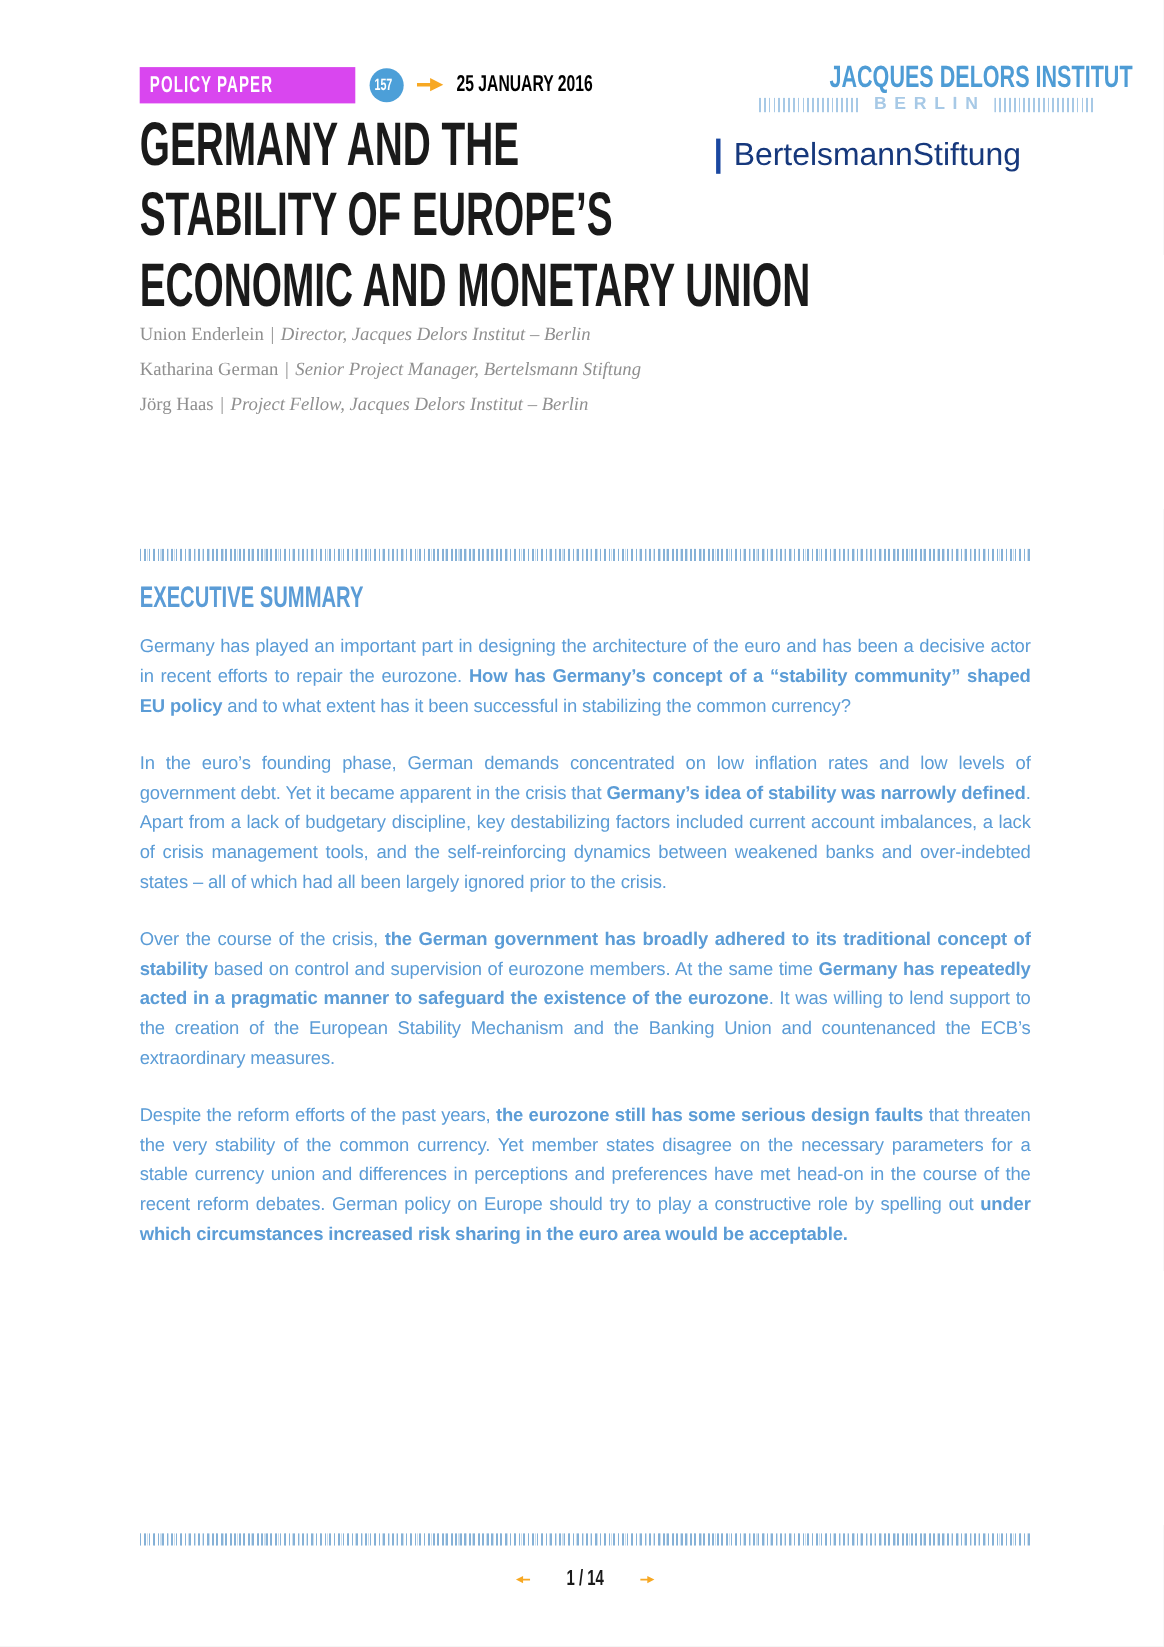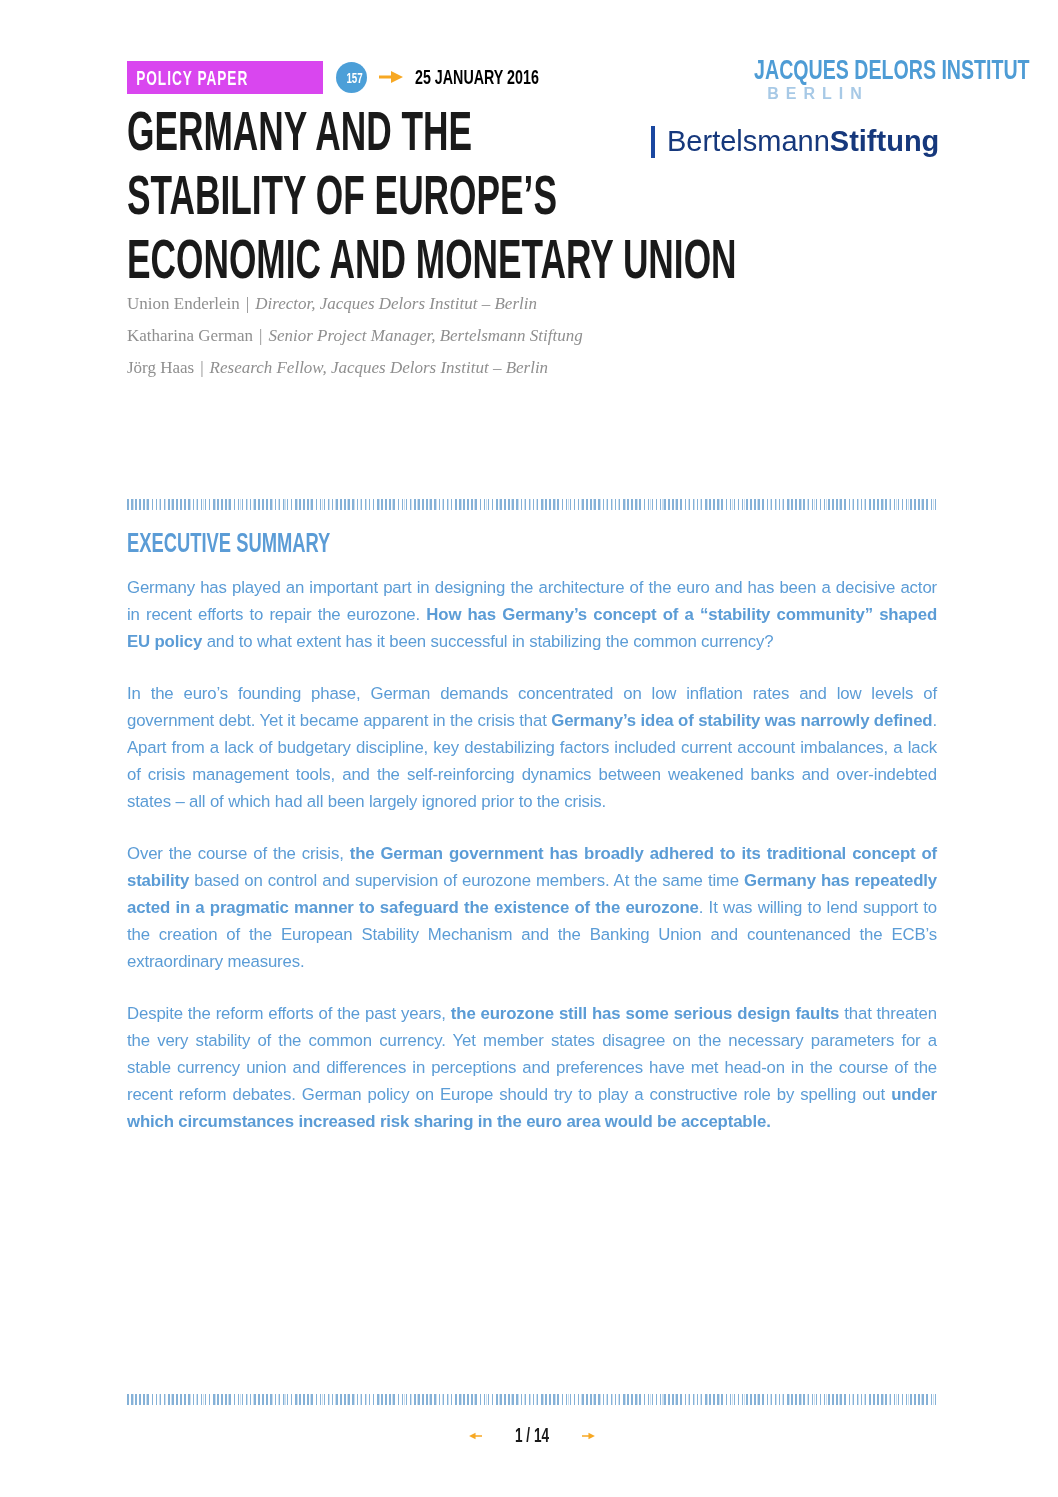--- a/index.html
+++ b/index.html
@@ -16,41 +16,41 @@
   
   .badge-row { position:absolute; left:127px; top:60px; display:flex; align-items:center; height:34px; }
   .pp-badge {
     background:#d946ef; color:#ffffff; height:33px; line-height:33px;
     padding:0 4px; font-weight:bold; font-size:21px;
   }
   .pp-badge .condensed { letter-spacing:1.5px; padding:0 8px; }
   .issue-circle {
     width:31px; height:31px; border-radius:50%;
     background:#4C9FD8; color:#fff;
-    display:flex; align-items:center; justify-content:flex-end;
+    display:flex; align-items:center; justify-content:flex-start;
     font-weight:bold; font-size:15px; margin-left:13px;
   }
   .arrow-svg { margin-left:12px; display:block; }
   .date-label { color:#000000; font-weight:bold; font-size:21px; margin-left:10px; }
 
   
   .logos { position:absolute; right:62px; top:56px; width:360px; text-align:right; }
   .jdi-line1 { color:#4E9CD5; font-weight:bold; font-size:28px; line-height:28px; }
   .jdi-line1 .condensed, .heading-blue .condensed, .date-label .condensed,
   .pagination .condensed { transform: scaleX(0.68); }
   .jdi-line1 .condensed { transform-origin:100% 50%; transform: scaleX(0.70); }
-  .jdi-line2 { margin-top:3px; height:16px; display:flex; align-items:center; justify-content:flex-end;flex-direction:column; }
+  .jdi-line2 { margin-top:3px; height:16px; display:flex; align-items:center; justify-content:flex-end; }
   .mini-barcode {
     display:inline-block; width:92px; height:13px;
     background-image: repeating-linear-gradient(90deg, #A7C9E6 0 1.6px, transparent 1.6px 4.4px);
   }
   .berlin-label { color:#A7C9E6; font-size:16px; font-weight:bold; letter-spacing:7px; margin:0 8px 0 12px; }
   .bertelsmann { margin-top:22px; color:#16387C; font-size:29px; display:flex; align-items:center; justify-content:flex-start; padding-left:15px; }
   .bertelsmann .vbar { display:inline-block; width:4px; height:32px; background:#1A47A0; margin-right:12px; }
-  .bertelsmann .bold { font-weight:bold;text-align:center; }
+  .bertelsmann .bold { font-weight:normal;text-align:center; }
 
   
   .title { position:absolute; left:127px; top:99px; color:#1A1A1A; font-weight:bold; font-size:56px; line-height:64px; }
   .title .condensed { transform: scaleX(0.63); letter-spacing:0px; }
 
   
   .authors { position:absolute; left:127px; top:294px; font-family:"Liberation Serif", serif; font-size:17px; color:#8F8F8F; }
   .author-row { margin-bottom:13px; height:19px; }
   .author-row .sep { margin:0 6px; }
   .author-role { font-style:italic;text-align:right; }
@@ -120,21 +120,21 @@
   </div>
 
   <div class="authors">
     <div class="author-row">
       <span class="author-name">Union Enderlein</span><span class="sep">|</span><span class="author-role">Director, Jacques Delors Institut – Berlin</span>
     </div>
     <div class="author-row">
       <span class="author-name">Katharina German</span><span class="sep">|</span><span class="author-role">Senior Project Manager, Bertelsmann Stiftung</span>
     </div>
     <div class="author-row">
-      <span class="author-name">Jörg Haas</span><span class="sep">|</span><span class="author-role">Research Fellow, Jacques Delors Institut – Berlin</span>
+      <span class="author-name">Jörg Haas</span><span class="sep">|</span><span class="author-role">Project Fellow, Jacques Delors Institut – Berlin</span>
     </div>
   </div>
 
   <div class="barcode divider-top"></div>
 
   <div class="heading-blue"><span class="condensed">EXECUTIVE SUMMARY</span></div>
 
   <div class="summary-body">
     <p><span>Germany has played an important part in designing the architecture of the euro and has been a decisive actor in recent efforts to repair the eurozone. </span><span class="b">How has Germany’s concept of a “stability community” shaped EU policy</span><span> and to what extent has it been successful in stabilizing the common currency?</span></p>
     <p><span>In the euro’s founding phase, German demands concentrated on low inflation rates and low levels of government debt. Yet it became apparent in the crisis that </span><span class="b">Germany’s idea of stability was narrowly defined</span><span>. Apart from a lack of budgetary discipline, key destabilizing factors included current account imbalances, a lack of crisis management tools, and the self-reinforcing dynamics between weakened banks and over-indebted states – all of which had all been largely ignored prior to the crisis.</span></p>

